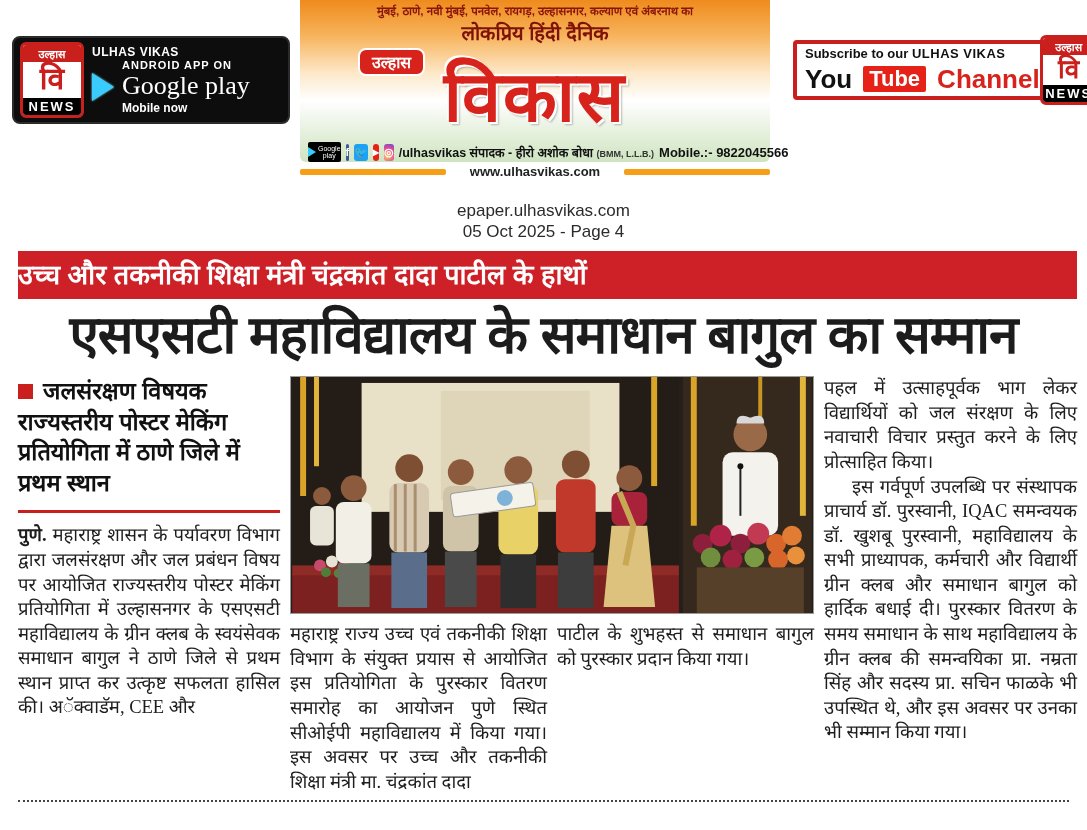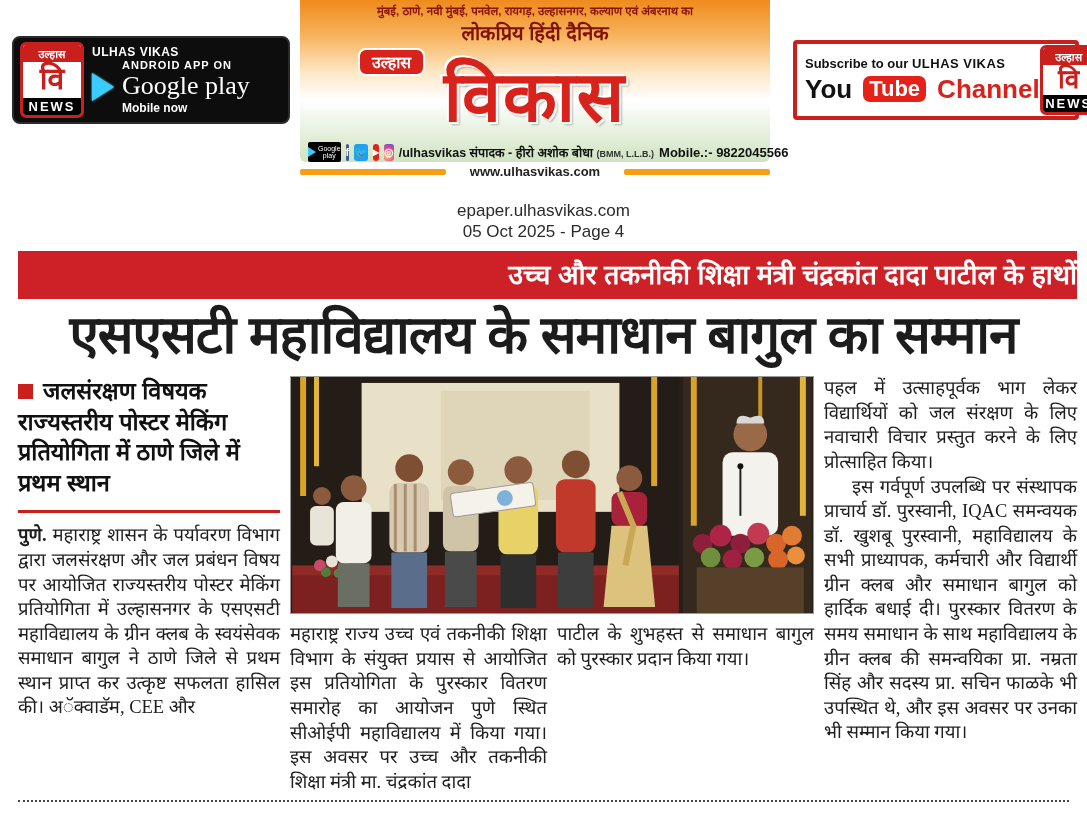--- a/index.html
+++ b/index.html
@@ -47,37 +47,37 @@
   .fb { background:#3b5998; } .tw { background:#1da1f2; }
   .yt { background:#e62117; font-size:8px; } .ig { background:radial-gradient(circle at 30% 70%,#fdc468,#df4996 60%,#5851db); }
   .handle { font-size:12.5px; font-weight:bold; color:#111; white-space:nowrap; }
   .handle .sub { font-size:9px; color:#333; }
   .mobile { margin-left:auto; font-size:13px; font-weight:bold; color:#111; white-space:nowrap; }
   .site-row { display:flex; align-items:center; justify-content:center; gap:24px; margin-top:2px; }
   .site-bar { height:6px; background:#f59e16; flex:1; border-radius:2px; }
   .site-url { font-size:13px; font-weight:bold; color:#222; }
 
   
-  .sub-banner { position:absolute; right:8px; top:40px; width:286px; height:80px; background:#fff;
+  .sub-banner { position:absolute; right:8px; top:40px; width:286px; height:60px; background:#fff;
     border:4px solid #c9201e; border-radius:4px; display:flex; align-items:center; padding:4px 2px 4px 8px; cursor:pointer; }
   .sub-left { flex:1; }
   .sub-line1 { font-size:13px; font-weight:bold; color:#111; }
   .sub-line1 .bb { letter-spacing:.5px; }
   .sub-line2 { display:flex; align-items:center; gap:11px; margin-top:3px; }
   .sub-you { font-size:26px; font-weight:900; color:#111; }
-  .sub-tube { background:#e62117; color:#fff; font-size:22px; font-weight:900; padding:0 6px; border-radius:7px; }
+  .sub-tube { background:#e62117; color:#fff; font-size:22px; font-weight:900; padding:0 6px; border-radius:2px; }
   .sub-channel { font-size:26px; font-weight:900; color:#d8231c; }
   .uv-logo.small { width:58px; height:70px; }
   .uv-logo.small .m { font-size:26px; }
 
   
   .epaper-line { text-align:center; font-size:17px; color:#2b2b2b; line-height:1.25; }
 
   
-  .kicker { margin:8px 10px 0 18px; background:#cd2127; color:#fff; text-align:right;
+  .kicker { margin:8px 10px 0 18px; background:#cd2127; color:#fff; text-align:left;
     font-size:27px; font-weight:bold; padding:4px 0 7px 0; }
   .headline { text-align:center; color:#1c1c1c; font-weight:900; font-size:53px; line-height:1.05;
     margin:8px 10px 10px 10px; letter-spacing:-1px; font-stretch:condensed; }
 
   .article-body { display:flex; gap:10px; padding:4px 18px 0 18px; }
   .col { font-family:"Liberation Serif", serif; color:#1d1d1d; font-size:18.5px; line-height:1.33; text-align:justify; }
   .col1 { width:262px; flex-shrink:0; }
   .mid { width:524px; flex-shrink:0; display:flex; flex-direction:column; }
   .col4 { width:253px; flex-shrink:0; }
 

